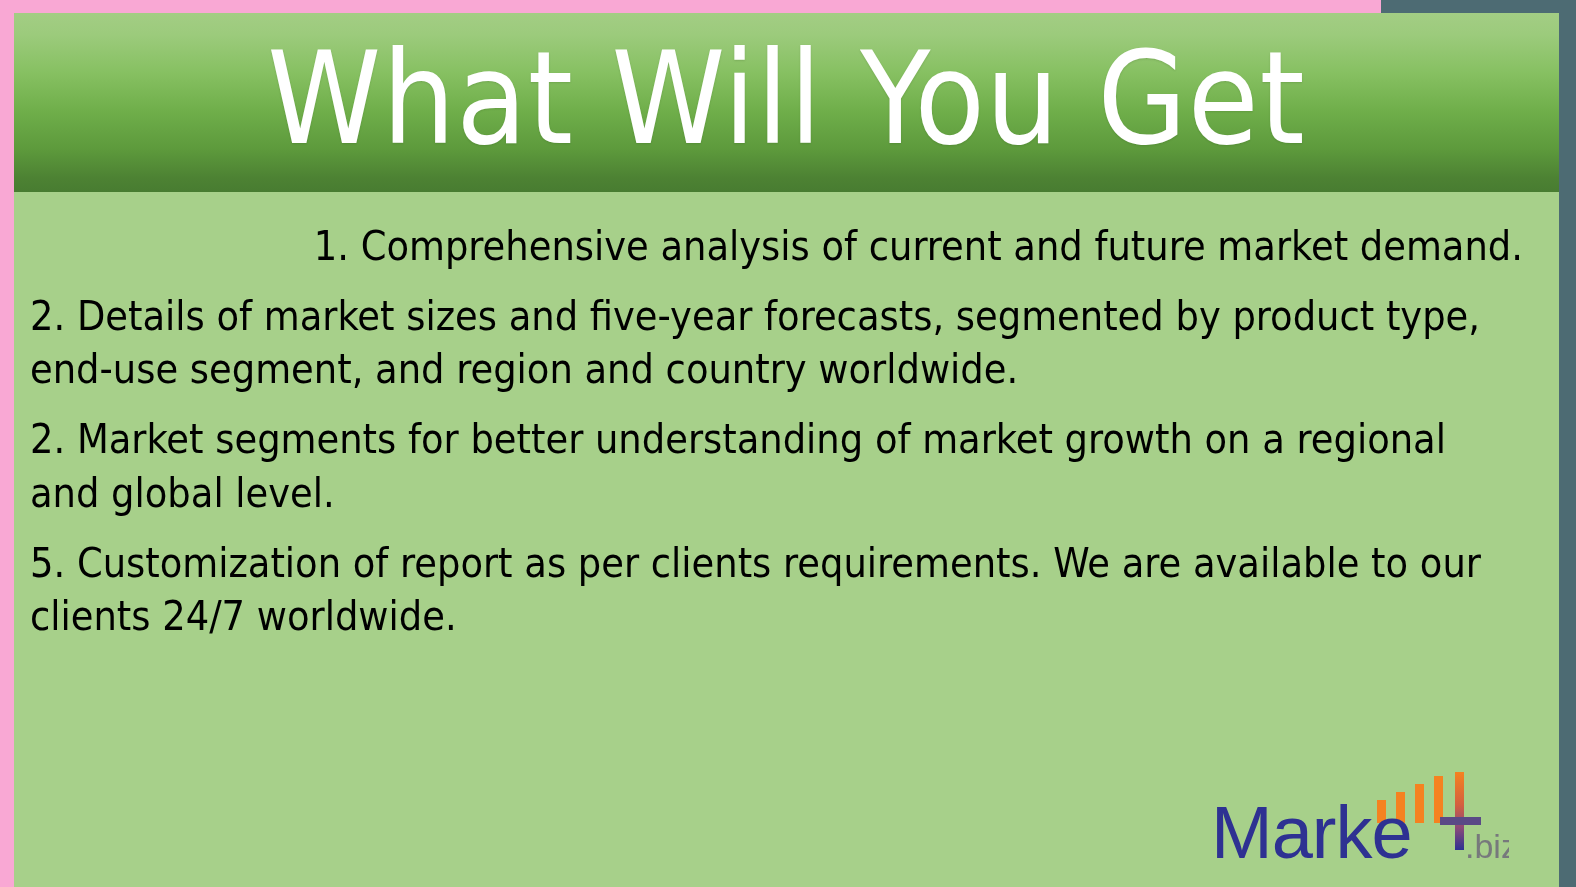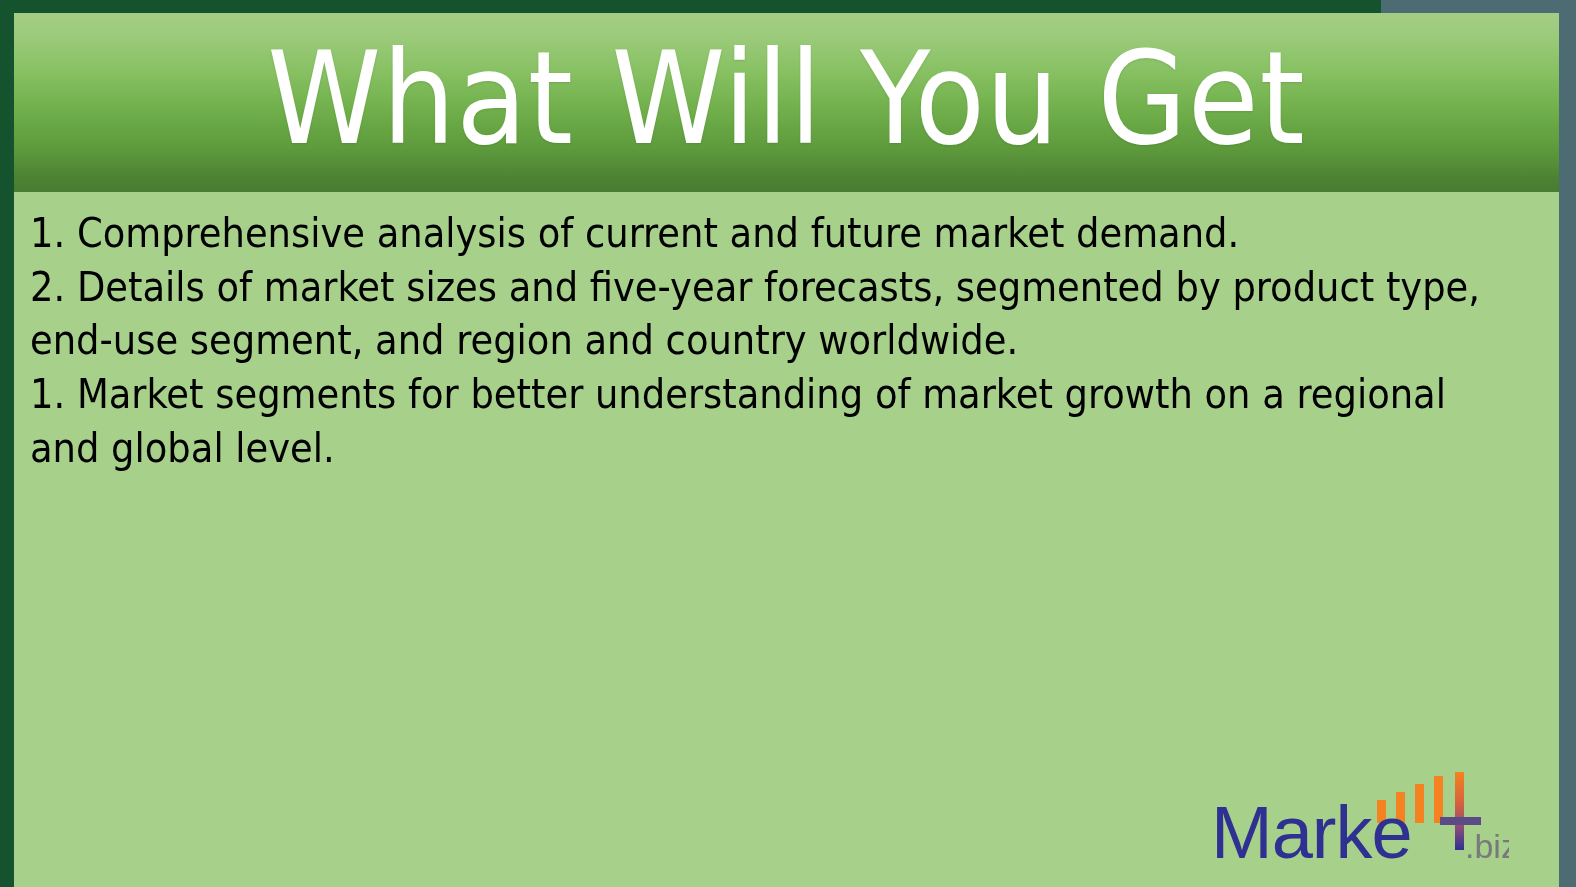--- a/index.html
+++ b/index.html
@@ -13,21 +13,21 @@
 
   body {
     font-family: "DejaVu Sans Condensed", "Liberation Sans Narrow", "Liberation Sans", sans-serif;
   }
 
   
   #slide {
     position: relative;
     width: 1381px;
     height: 887px;
-    background: #14532d;
+    background: #f9a8d4;
   }
 
   #slide-inner {
     position: absolute;
     left: 14px;
     top: 13px;
     width: 1545px;   
     height: 874px;
     background: #a7d08a;
     overflow: hidden;
@@ -70,25 +70,25 @@
     padding: 0 20px 0 16px;
     height: 695px;
   }
 
   .bullet-item {
     color: #000000;
     font-size: 41px;
     line-height: 1.31;
     font-weight: 400;
     letter-spacing: 0px;
-    margin-top: 0;
+    margin-top: 16px;
     padding-right: 16px;
     font-family: "DejaVu Sans Condensed", "Liberation Sans Narrow", "Liberation Sans", sans-serif;
   }
-  .bullet-item:first-child { margin-top: 15px; }
+  .bullet-item:first-child { margin-top: 28px; text-align: right; }
 
   
   #logo {
     position: absolute;
     right: 50px;
     bottom: 12px;
     width: 300px;
     height: 105px;
   }
   #logo svg { display: block; width: 100%; height: 100%; }
@@ -99,21 +99,22 @@
 <div id="slide">
   <div id="slide-inner">
 
     <div id="header-banner">
       <div id="slide-title">What Will You Get</div>
     </div>
 
     <div id="body-area">
       <p class="bullet-item">1. Comprehensive analysis of current and future market demand.</p>
       <p class="bullet-item">2. Details of market sizes and five-year forecasts, segmented by product type, end-use segment, and region and country worldwide.</p>
-      <p class="bullet-item">1. Market segments for better understanding of market growth on a regional and global level.</p>
+      <p class="bullet-item">2. Market segments for better understanding of market growth on a regional and global level.</p>
+      <p class="bullet-item">5. Customization of report as per clients requirements. We are available to our clients 24/7 worldwide.</p>
     </div>
 
     <div id="logo">
       <svg viewBox="0 0 300 105" xmlns="http://www.w3.org/2000/svg" aria-hidden="true">
         <defs>
           <linearGradient id="stemGrad" x1="0" y1="0" x2="0" y2="1">
             <stop offset="0%" stop-color="#f58220"></stop>
             <stop offset="42%" stop-color="#d4603f"></stop>
             <stop offset="72%" stop-color="#8a4a7a"></stop>
             <stop offset="100%" stop-color="#2e3192"></stop>

